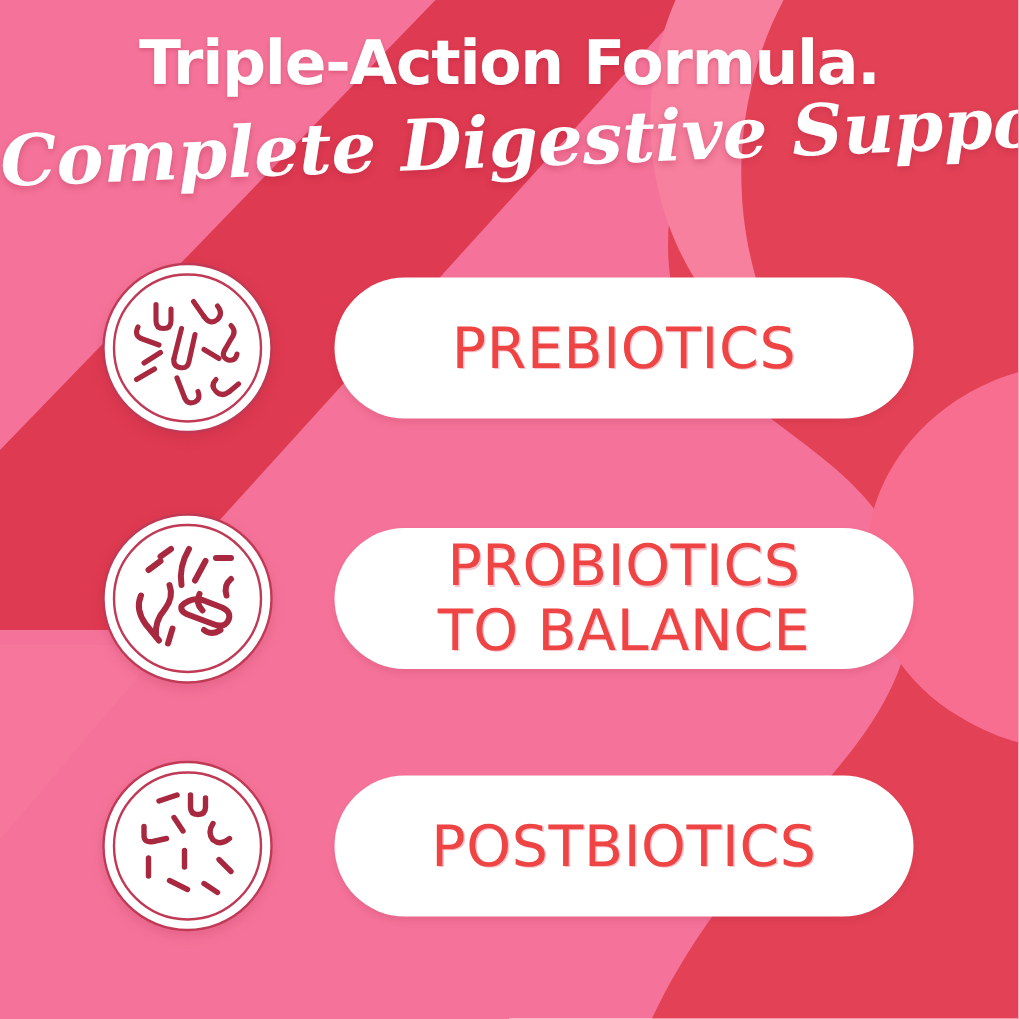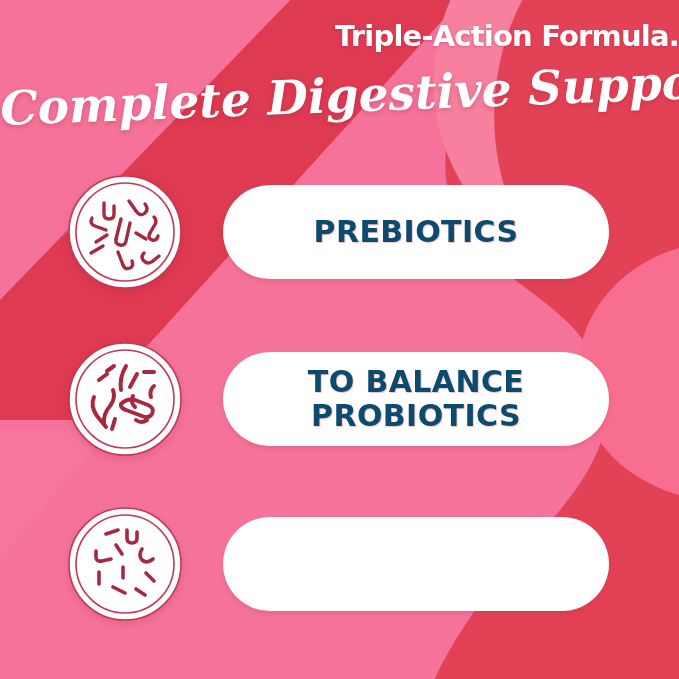--- a/index.html
+++ b/index.html
@@ -33,25 +33,25 @@
     width: 679px;
     height: 152px;
     z-index: 5;
     pointer-events: none;
   }
   .headline-main {
     position: absolute;
     left: 0;
     top: 22px;
     width: 679px;
-    text-align: right;
+    text-align: center;
     color: #ffffff;
     font-family: "DejaVu Sans", sans-serif;
     font-weight: 700;
-    font-size: 29px;
+    font-size: 41px;
     letter-spacing: -0.8px;
     line-height: 1;
     white-space: nowrap;
     text-shadow: 0 1px 3px rgba(160,25,55,0.30);
   }
   .headline-script {
     position: absolute;
     left: 0;
     top: 72px;
     width: 679px;
@@ -107,24 +107,24 @@
     height: 94px;
     background: #FFFFFF;
     border-radius: 47px;
     display: flex;
     flex-direction: column;
     align-items: center;
     justify-content: center;
     box-shadow: 0 3px 5px rgba(150,20,50,0.13);
   }
   .pill-line {
-    color: #0c4a6e;
+    color: #ef4444;
     font-family: "DejaVu Sans", sans-serif;
-    font-weight: 700;
-    font-size: 30px;
+    font-weight: 400;
+    font-size: 38px;
     letter-spacing: 0.4px;
     line-height: 1.12;
     white-space: nowrap;
     text-shadow: 1px 1px 0 rgba(230,120,140,0.42);
   }
 </style>
 </head>
 <body>
 
 <div id="poster">
@@ -209,22 +209,22 @@
             <path d="M 47 50 Q 50 58 44 66 Q 37 74 38 84"></path>
             <path d="M 88 46 Q 83 50 85 57"></path>
             <path d="M 67 56 Q 64 62 69 67"></path>
             <path d="M 55 64 Q 61 58 69 60 L 82 65 Q 89 68 86 74 Q 83 79 76 76 L 60 70 Q 54 68 55 64 Z"></path>
             <path d="M 49 79 L 46 89"></path>
             <path d="M 70 80 Q 75 84 81 80"></path>
           </g>
         </svg>
       </div>
       <div class="pill">
+        <div class="pill-line">PROBIOTICS</div>
         <div class="pill-line">TO BALANCE</div>
-        <div class="pill-line">PROBIOTICS</div>
       </div>
     </div>
 
     <div class="row row-3">
       <div class="dish">
         <svg viewBox="0 0 118 118" aria-hidden="true">
           <circle cx="59" cy="59" r="56" fill="#FFFFFF"></circle>
           <circle cx="59" cy="59" r="56" fill="none" stroke="#C03A55" stroke-width="1.6"></circle>
           <circle cx="59" cy="59" r="49" fill="none" stroke="#C03A55" stroke-width="1.6"></circle>
           <g fill="none" stroke="#A8283F" stroke-width="3.6" stroke-linecap="round" stroke-linejoin="round">
@@ -235,17 +235,18 @@
             <path d="M 76 44 Q 72 50 76 55 Q 81 59 87 54"></path>
             <path d="M 33 67 L 33 79"></path>
             <path d="M 57 62 L 57 73"></path>
             <path d="M 80 68 L 88 76"></path>
             <path d="M 47 82 L 59 88"></path>
             <path d="M 70 84 L 79 90"></path>
           </g>
         </svg>
       </div>
       <div class="pill">
+        <div class="pill-line">POSTBIOTICS</div>
       </div>
     </div>
 
   </div>
 </div>
 
 </body></html>

